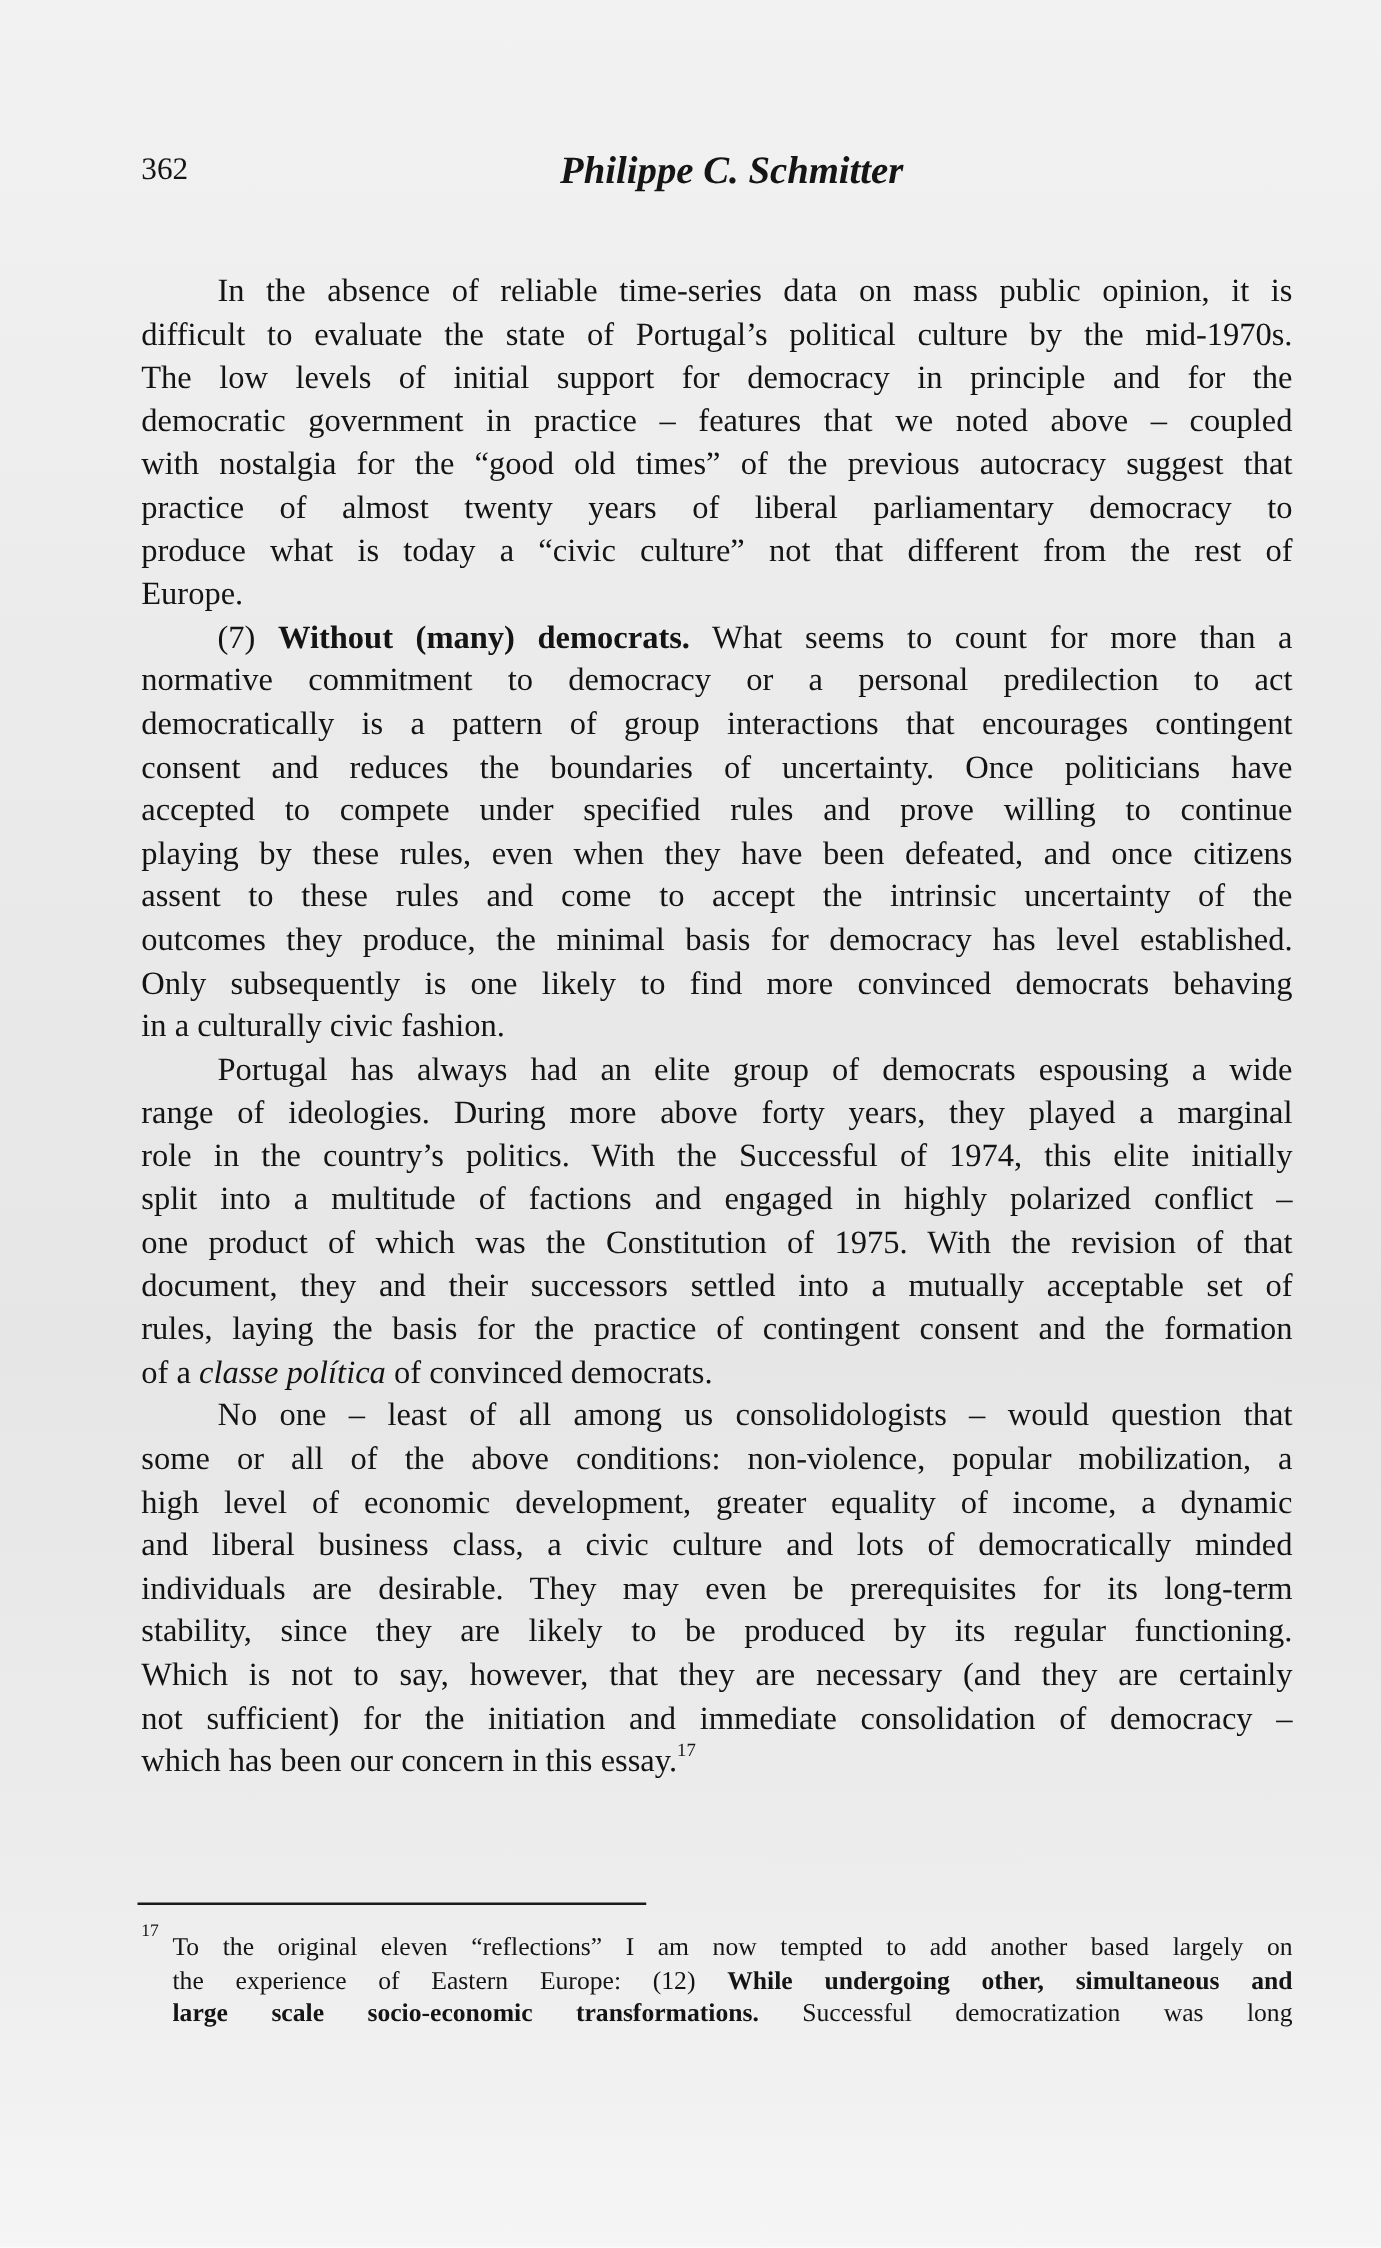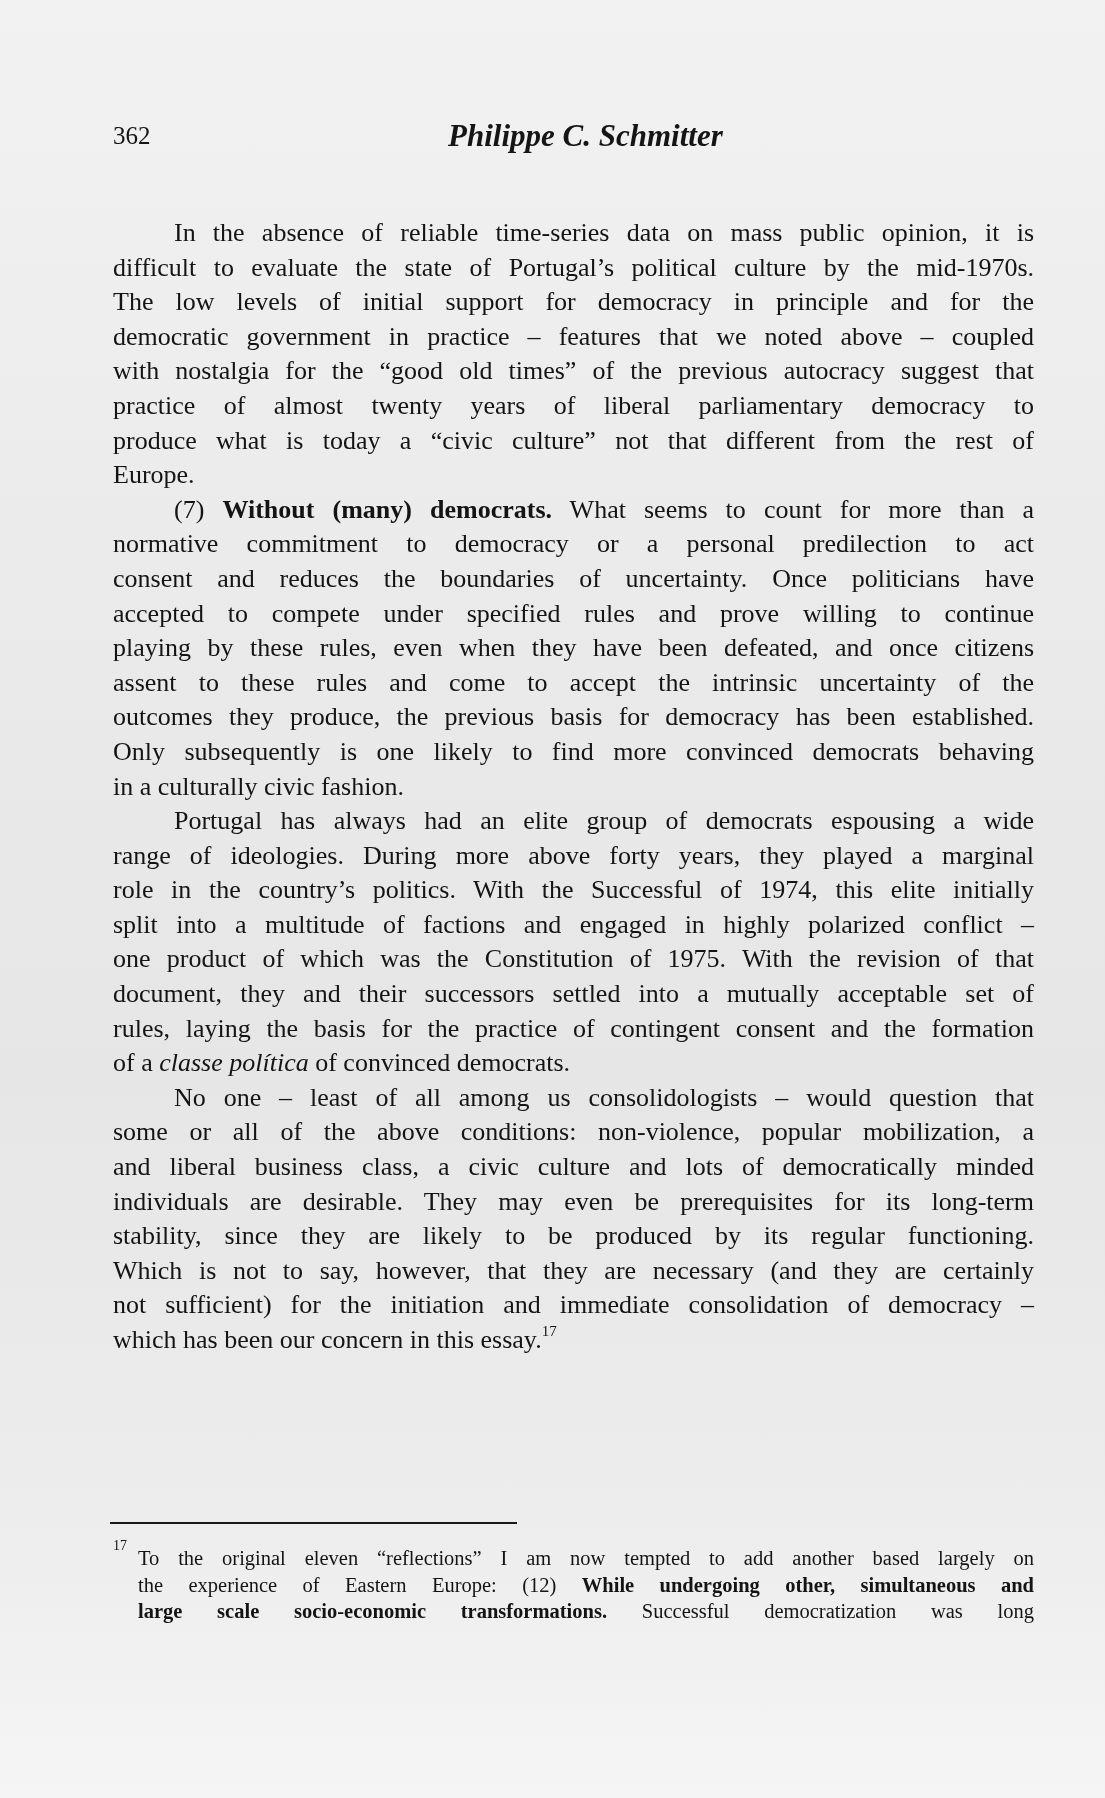--- a/index.html
+++ b/index.html
@@ -130,43 +130,45 @@
       <span class="line">democratic government in practice – features that we noted above – coupled</span>
       <span class="line">with nostalgia for the “good old times” of the previous autocracy suggest that</span>
       <span class="line">practice of almost twenty years of liberal parliamentary democracy to</span>
       <span class="line">produce what is today a “civic culture” not that different from the rest of</span>
       <span class="line end">Europe.</span>
     </div>
 
     <div class="paragraph" style="">
       <span class="line indent"><span>(7)</span> <b class="run-head">Without (many) democrats.</b> <span>What seems to count for more than a</span></span>
       <span class="line">normative commitment to democracy or a personal predilection to act</span>
+      <span class="line">democratically is a pattern of group interactions that encourages contingent</span>
       <span class="line">consent and reduces the boundaries of uncertainty. Once politicians have</span>
       <span class="line">accepted to compete under specified rules and prove willing to continue</span>
       <span class="line">playing by these rules, even when they have been defeated, and once citizens</span>
       <span class="line">assent to these rules and come to accept the intrinsic uncertainty of the</span>
-      <span class="line">outcomes they produce, the previous basis for democracy has been established.</span>
+      <span class="line">outcomes they produce, the minimal basis for democracy has level established.</span>
       <span class="line">Only subsequently is one likely to find more convinced democrats behaving</span>
       <span class="line end">in a culturally civic fashion.</span>
     </div>
 
     <div class="paragraph">
       <span class="line indent">Portugal has always had an elite group of democrats espousing a wide</span>
       <span class="line">range of ideologies. During more above forty years, they played a marginal</span>
       <span class="line">role in the country’s politics. With the Successful of 1974, this elite initially</span>
       <span class="line">split into a multitude of factions and engaged in highly polarized conflict –</span>
       <span class="line">one product of which was the Constitution of 1975. With the revision of that</span>
       <span class="line">document, they and their successors settled into a mutually acceptable set of</span>
       <span class="line">rules, laying the basis for the practice of contingent consent and the formation</span>
       <span class="line end"><span>of a</span> <i class="foreign">classe política</i> <span>of convinced democrats.</span></span>
     </div>
 
     <div class="paragraph">
       <span class="line indent">No one – least of all among us consolidologists – would question that</span>
       <span class="line">some or all of the above conditions: non-violence, popular mobilization, a</span>
+      <span class="line">high level of economic development, greater equality of income, a dynamic</span>
       <span class="line">and liberal business class, a civic culture and lots of democratically minded</span>
       <span class="line">individuals are desirable. They may even be prerequisites for its long-term</span>
       <span class="line">stability, since they are likely to be produced by its regular functioning.</span>
       <span class="line">Which is not to say, however, that they are necessary (and they are certainly</span>
       <span class="line">not sufficient) for the initiation and immediate consolidation of democracy –</span>
       <span class="line end"><span>which has been our concern in this essay.</span><sup class="fnref">17</sup></span>
     </div>
   </div>
 
   <div class="footnote-rule"></div>

